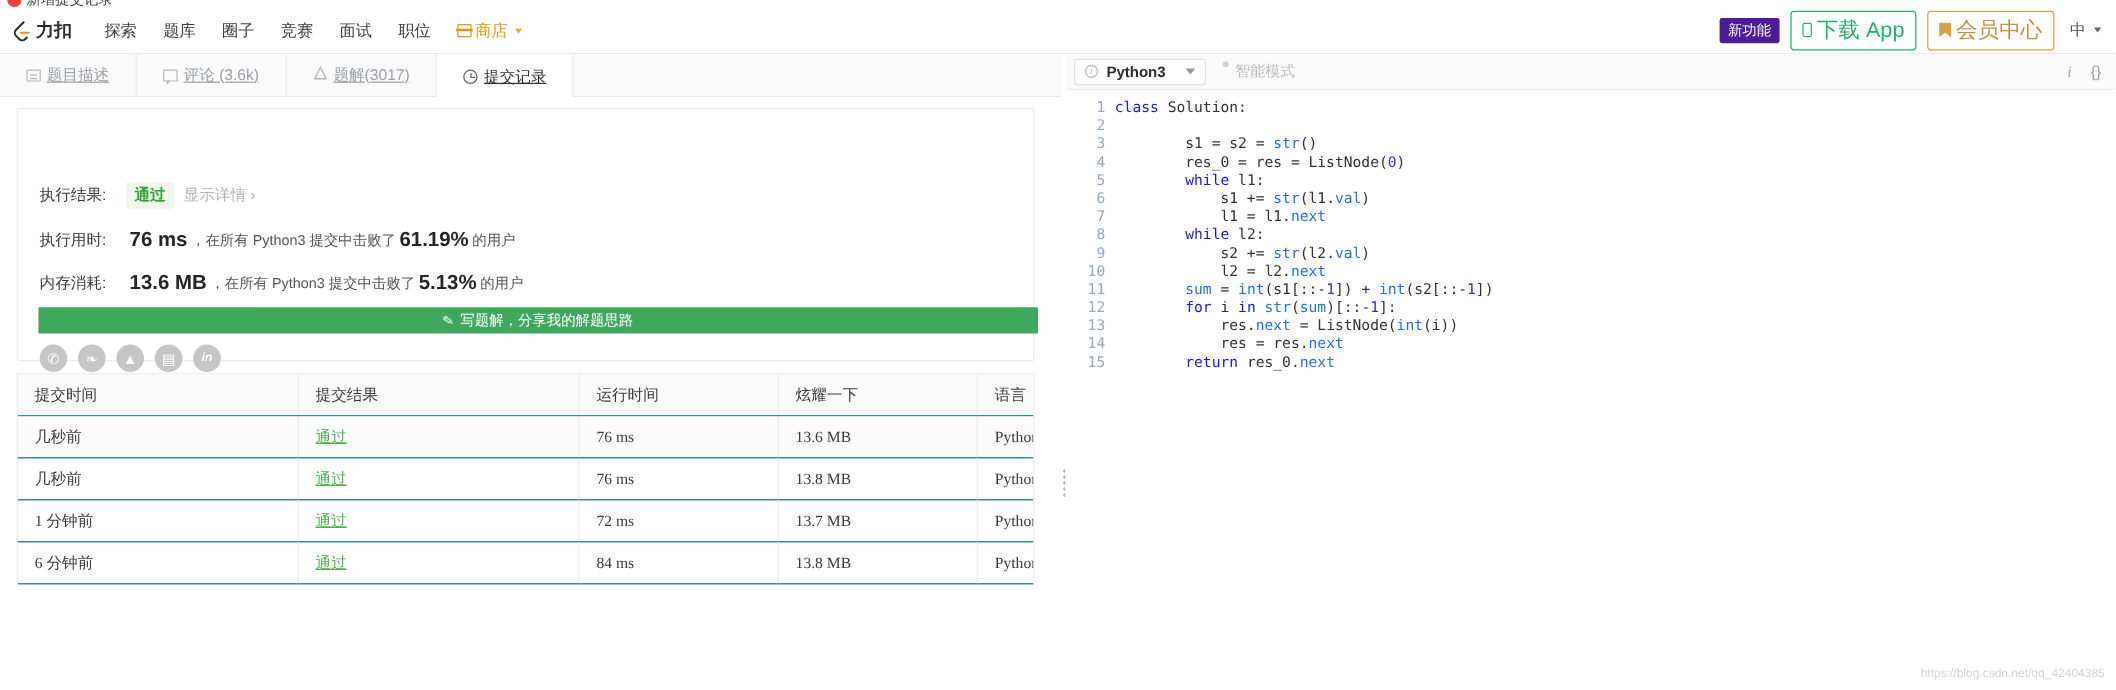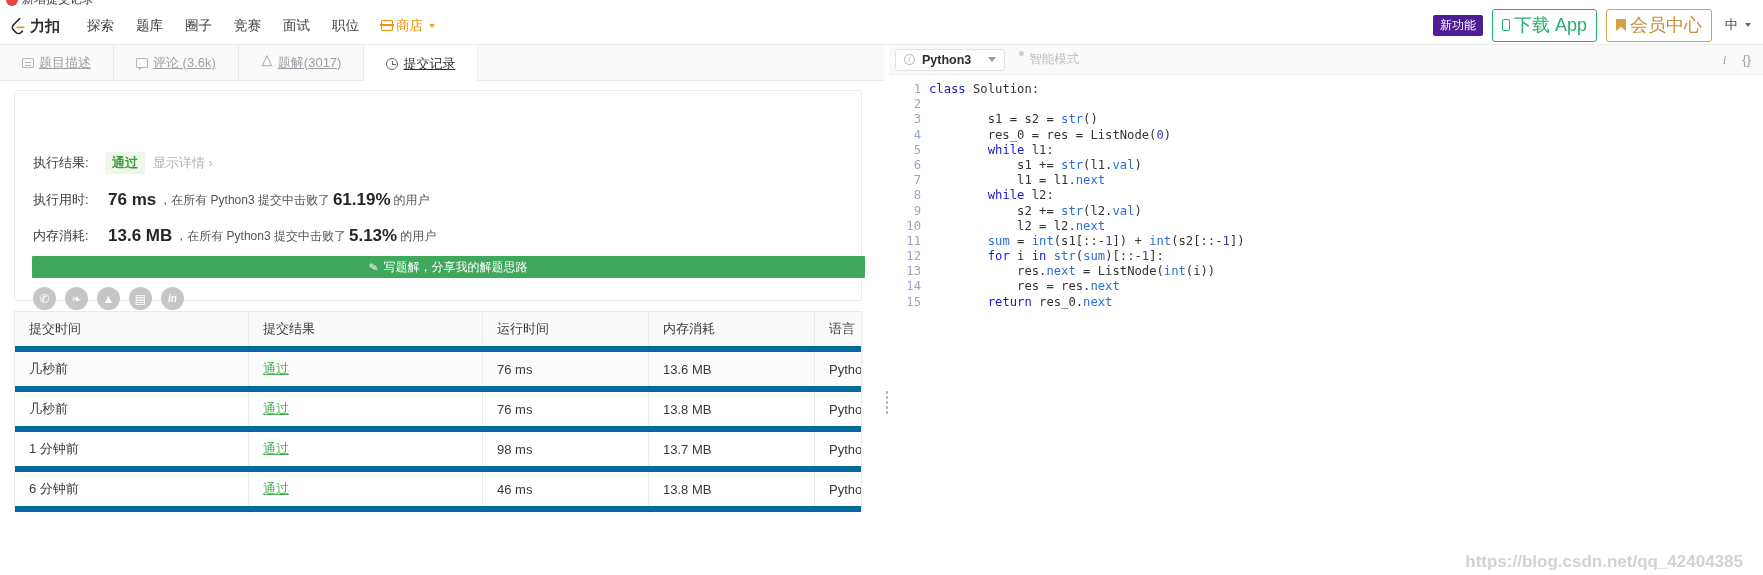--- a/index.html
+++ b/index.html
@@ -187,21 +187,21 @@
   .pencil { display: inline-block; transform: rotate(-10deg); font-size: 11px; }
 
   
   .sub-table {
     position: absolute; top: 230px; left: 14px;
     width: 848px;
     border: 1px solid #ebebeb;
     border-bottom: none;
     background: #fff;
   }
-  .st-row { display: flex; border-bottom: 6px solid #0369a1; }
+  .st-row { display: flex; border-bottom: 1px solid #0369a1; font-family: Liberation Serif, serif; }
   .st-head { background: #fafafa; }
   .st-head .st-cell { color: #3a3a3a; font-size: 13px; }
   .st-cell {
     padding: 12px 14px; font-size: 13px; color: #3a3a3a;
     border-right: 1px solid #ebebeb;
     height: 34px; display: flex; align-items: center;
     overflow: hidden; white-space: nowrap;
   }
   .st-cell:last-child { border-right: none; }
   .c-time   { width: 234px; flex: 0 0 234px; }
@@ -281,25 +281,24 @@
     color: #9aa7c0; padding-right: 8px; user-select: none;
   }
   .ctext { color: #333333; }
   .k  { color: #1a1aca; }      
   .bi { color: #2b6fd6; }      
   .at { color: #2b6fd6; text-align: center; }      
   .nu { color: #3a3a9e; }
   .nm { color: #333; }
 
   .watermark {
-    position: absolute; right: 20px; bottom: 6px;
-    font-size: 17px; color: #d2d2d2;
+    position: absolute; right: 9px; bottom: 6px;
+    font-size: 10px; color: #d2d2d2;
     font-family: "Liberation Sans", sans-serif;
     user-select: none;
-    font-weight: bold;
   }
 </style>
 </head>
 <body>
 
 <div class="browser-sliver">
   <div class="tab-dot"></div>
   <div class="tab-text">新增提交记录</div>
 </div>
 
@@ -408,21 +407,21 @@
       <span class="pencil">✎</span>
       <span>写题解，分享我的解题思路</span>
     </div>
   </div>
 
   <div class="sub-table">
     <div class="st-row st-head">
       <div class="st-cell c-time">提交时间</div>
       <div class="st-cell c-result">提交结果</div>
       <div class="st-cell c-runtime">运行时间</div>
-      <div class="st-cell c-memory">内存消耗</div>
+      <div class="st-cell c-memory">炫耀一下</div>
       <div class="st-cell c-lang">语言</div>
     </div>
 
     <div class="st-row row-alt">
       <div class="st-cell c-time">几秒前</div>
       <div class="st-cell c-result">
           <span class="pass-link">通过</span>
         </div>
       <div class="st-cell c-runtime">76 ms</div>
       <div class="st-cell c-memory">13.6 MB</div>
@@ -437,31 +436,31 @@
       <div class="st-cell c-runtime">76 ms</div>
       <div class="st-cell c-memory">13.8 MB</div>
       <div class="st-cell c-lang">Python3</div>
     </div>
 
     <div class="st-row">
       <div class="st-cell c-time">1 分钟前</div>
       <div class="st-cell c-result">
           <span class="pass-link">通过</span>
         </div>
-      <div class="st-cell c-runtime">98 ms</div>
+      <div class="st-cell c-runtime">72 ms</div>
       <div class="st-cell c-memory">13.7 MB</div>
       <div class="st-cell c-lang">Python3</div>
     </div>
 
     <div class="st-row">
       <div class="st-cell c-time">6 分钟前</div>
       <div class="st-cell c-result">
           <span class="pass-link">通过</span>
         </div>
-      <div class="st-cell c-runtime">46 ms</div>
+      <div class="st-cell c-runtime">84 ms</div>
       <div class="st-cell c-memory">13.8 MB</div>
       <div class="st-cell c-lang">Python3</div>
     </div>
   </div>
 </div>
 
 <div class="splitter">
   <div class="dots"></div>
 </div>
 

